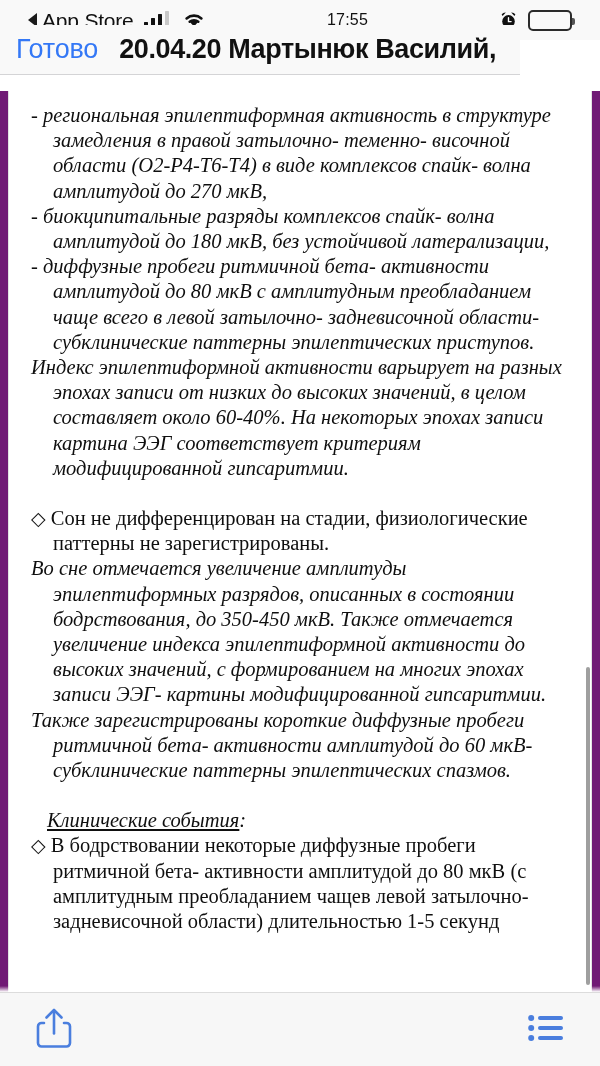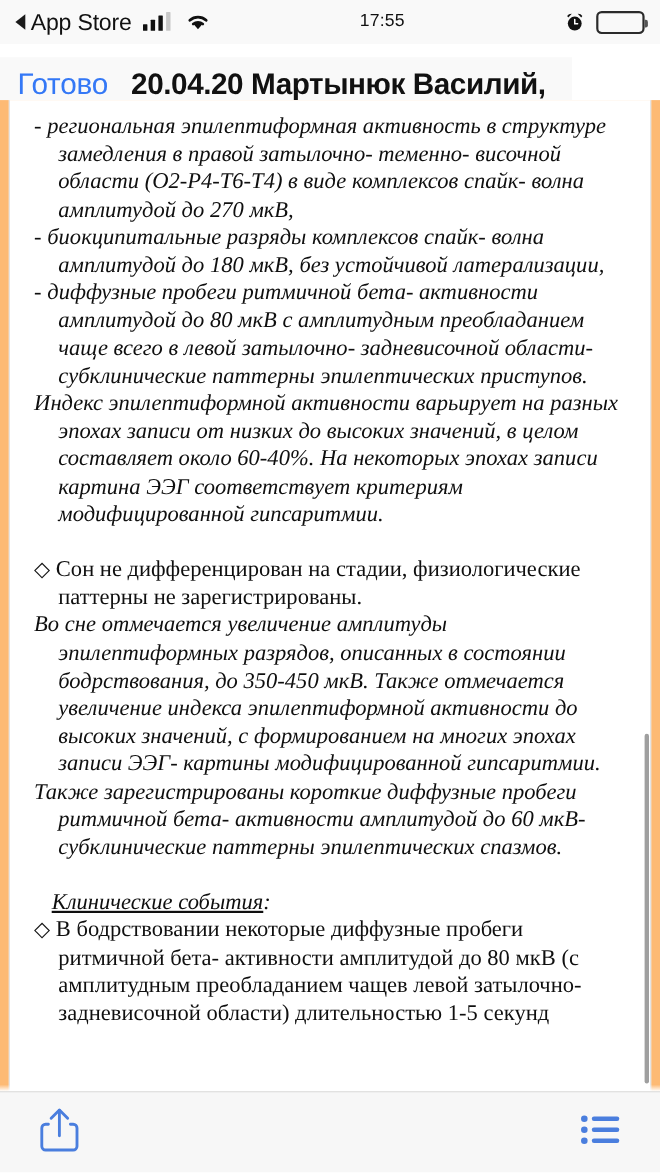--- a/index.html
+++ b/index.html
@@ -26,21 +26,21 @@
   
   .status-bar {
     position: absolute;
     top: 0; left: 0;
     width: 600px;
     height: 40px;
     background: #f9f9f9;
     display: flex;
     align-items: center;
     box-sizing: border-box;
-    padding: 0 14px;
+    padding: 0 28px;
   }
   .sb-left {
     display: flex;
     align-items: center;
     gap: 5px;
     flex: 0 0 auto;
   }
   .sb-back-arrow {
     width: 0; height: 0;
     border-top: 7px solid transparent;
@@ -112,21 +112,21 @@
     top: 6px;
     width: 3px;
     height: 7px;
     background: #555;
     border-radius: 0 2px 2px 0;
   }
 
   
   .nav-bar {
     position: absolute;
-    top: 52px; left: 0;
+    top: 25px; left: 0;
     width: 520px;
     height: 50px;
     background: #f9f9f9;
     border-bottom: 1px solid #d4d4d6;
     display: flex;
     align-items: center;
     box-sizing: border-box;
     padding: 0 16px;
     overflow: hidden;
   }
@@ -150,21 +150,21 @@
     overflow: hidden;
   }
 
   
   .doc-viewport {
     position: absolute;
     top: 91px;
     left: 0;
     width: 600px;
     height: 901px;
-    background: #fdba74;
+    background: #701a75;
     overflow: hidden;
   }
   .doc-page {
     position: absolute;
     top: 0;
     left: 8px;
     width: 584px;
     min-height: 901px;
     background: #ffffff;
     border-left: 1px solid #e2e2e2;

